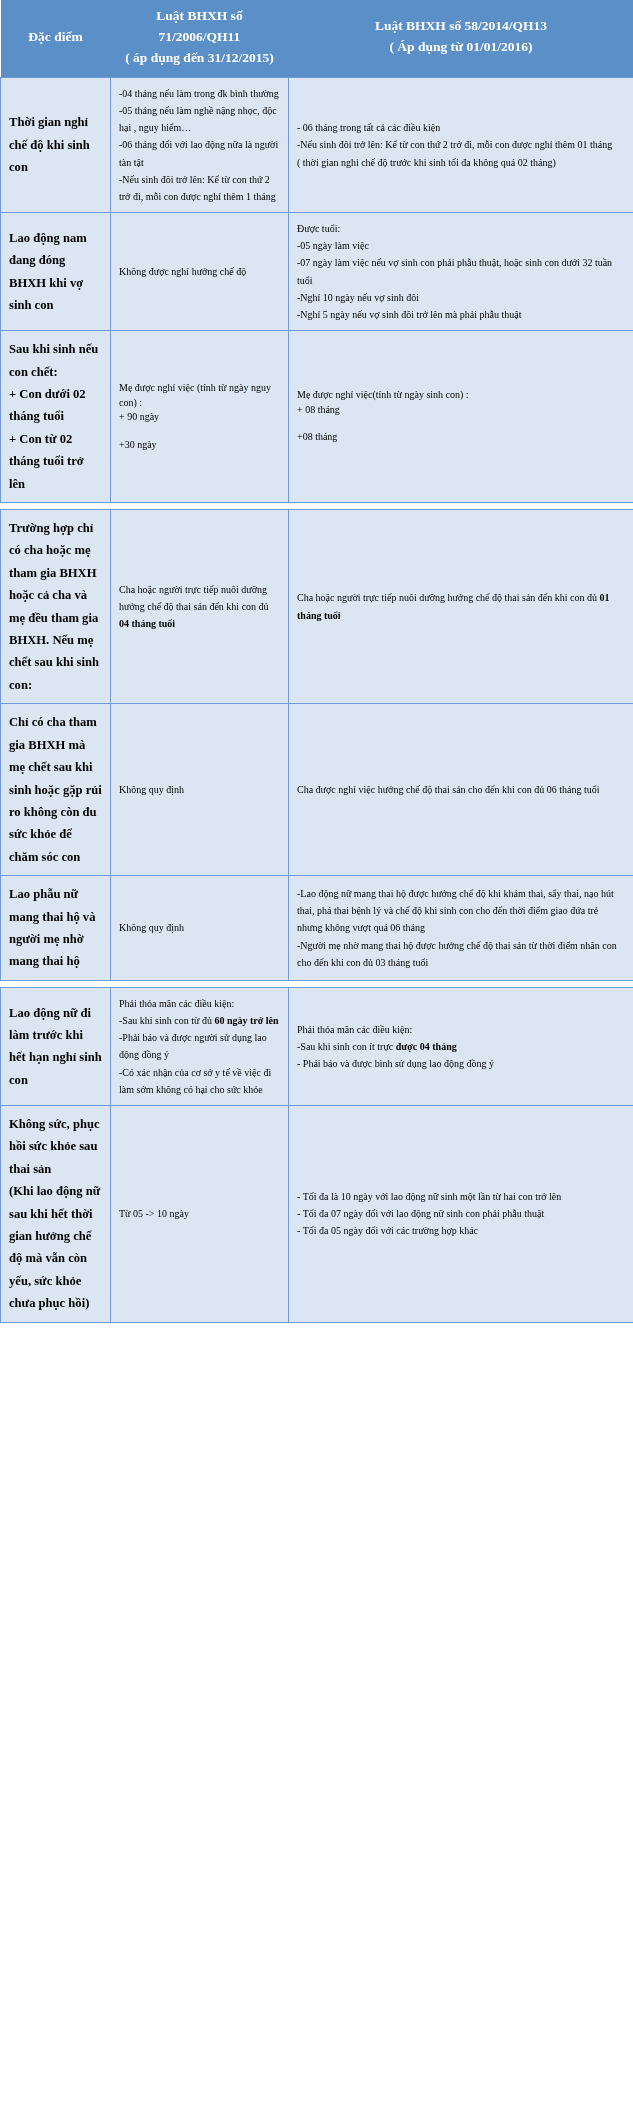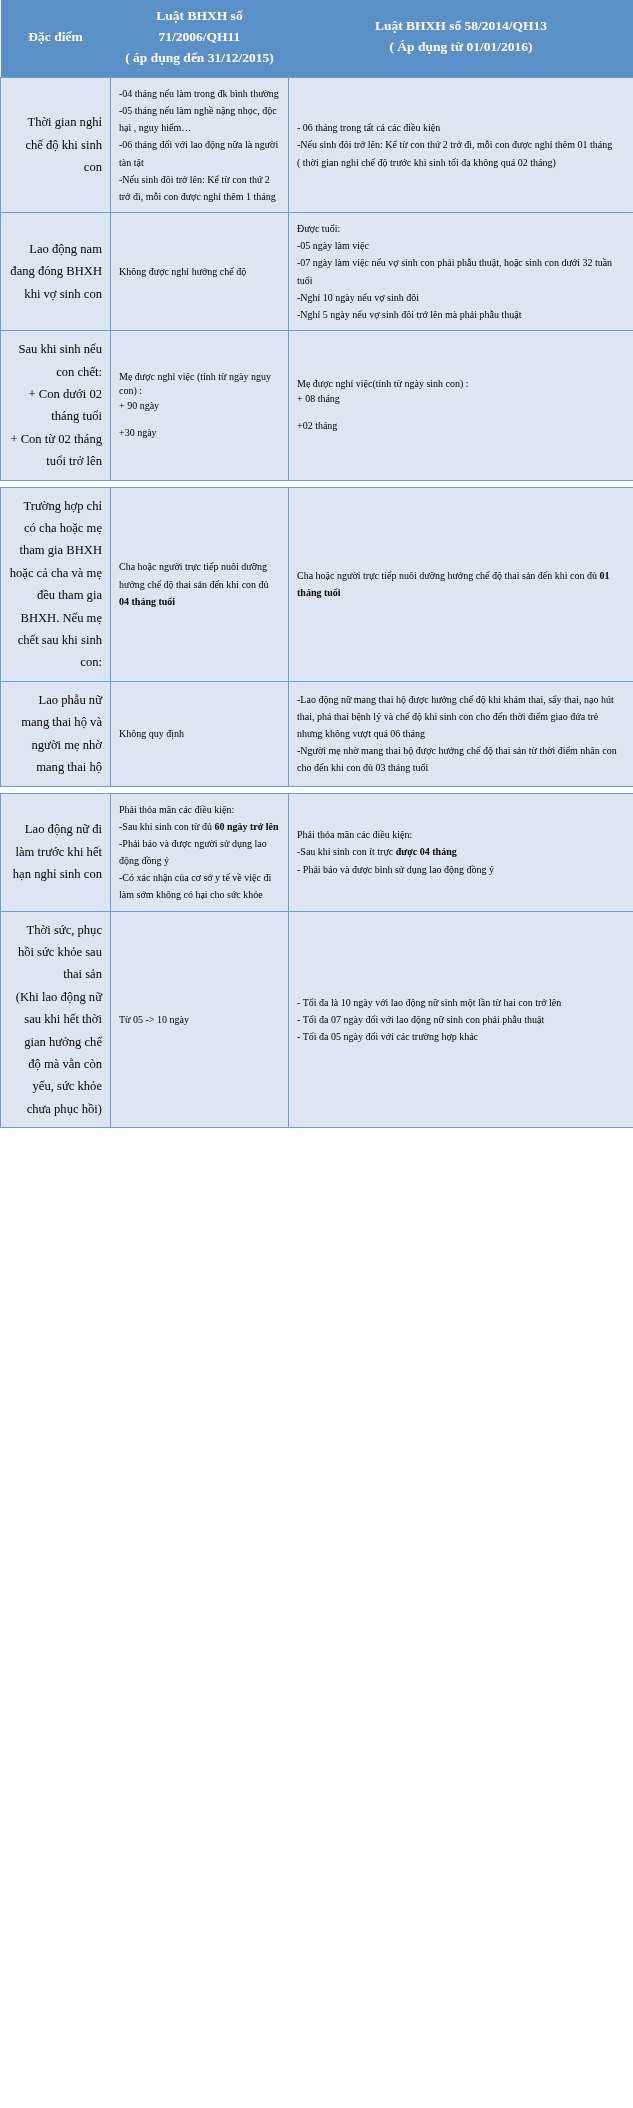--- a/index.html
+++ b/index.html
@@ -42,24 +42,23 @@
 
   tbody td {
     background: #dce6f2;
     border: 1px solid #6f9ad3;
     vertical-align: middle;
     padding: 7px 8px;
     font-size: 10px;
     line-height: 1.72;
   }
   tbody td.label {
-    font-weight: normal;
+    font-weight: bold;
     font-size: 12.6px;
     line-height: 1.78;
-    text-align: right;
   }
   tbody td p { margin: 0; }
   tbody td p.gap { height: 13px; }
   .b { font-weight: bold; }
   .tight { line-height: 1.45; }
 </style>
 </head>
 <body>
 
 <div class="doc">
@@ -129,21 +128,21 @@
         <td class="tight">
           <p>Mẹ được nghỉ việc (tính từ ngày nguy con) :</p>
           <p>+ 90 ngày</p>
           <p class="gap"></p>
           <p>+30 ngày</p>
         </td>
         <td class="tight">
           <p>Mẹ được nghỉ việc(tính từ ngày sinh con) :</p>
           <p>+ 08 tháng</p>
           <p class="gap"></p>
-          <p>+02 tháng</p>
+          <p>+08 tháng</p>
         </td>
       </tr>
 
     </tbody>
   </table>
 
   <table class="cmp">
     <colgroup>
         <col class="c1">
         <col class="c2">
@@ -156,20 +155,31 @@
           <p>Trường hợp chỉ có cha hoặc mẹ tham gia BHXH hoặc cả cha và mẹ đều tham gia BHXH. Nếu mẹ chết sau khi sinh con:</p>
         </td>
         <td>
           <p><span>Cha hoặc người trực tiếp nuôi dưỡng hưởng chế độ thai sản đến khi con đủ </span><span class="b">04 tháng tuổi</span></p>
         </td>
         <td>
           <p><span>Cha hoặc người trực tiếp nuôi dưỡng hưởng chế độ thai sản đến khi con đủ </span><span class="b">01 tháng tuổi</span></p>
         </td>
       </tr>
 
+      <tr>
+        <td class="label">
+          <p>Chỉ có cha tham gia BHXH mà mẹ chết sau khi sinh hoặc gặp rủi ro không còn đu sức khỏe để chăm sóc con</p>
+        </td>
+        <td>
+          <p>Không quy định</p>
+        </td>
+        <td>
+          <p>Cha được nghỉ việc hưởng chế độ thai sản cho đến khi con đủ 06 tháng tuổi</p>
+        </td>
+      </tr>
 
       <tr>
         <td class="label">
           <p>Lao phẫu nữ mang thai hộ và người mẹ nhờ mang thai hộ</p>
         </td>
         <td>
           <p>Không quy định</p>
         </td>
         <td>
           <p>-Lao động nữ mang thai hộ được hưởng chế độ khi khám thai, sẩy thai, nạo hút thai, phá thai bệnh lý và chế độ khi sinh con cho đến thời điểm giao đứa trẻ nhưng không vượt quá 06 tháng</p>
@@ -200,21 +210,21 @@
         </td>
         <td>
           <p>Phải thỏa mãn các điều kiện:</p>
           <p><span>-Sau khi sinh con ít trực </span><span class="b">được 04 tháng</span></p>
           <p>- Phải báo và được bình sử dụng lao động đồng ý</p>
         </td>
       </tr>
 
       <tr>
         <td class="label">
-          <p>Thời sức, phục hồi sức khỏe sau thai sản</p>
+          <p>Không sức, phục hồi sức khỏe sau thai sản</p>
           <p>(Khi lao động nữ sau khi hết thời gian hưởng chế độ mà vẫn còn yếu, sức khỏe chưa phục hồi)</p>
         </td>
         <td>
           <p>Từ 05 -&gt; 10 ngày</p>
         </td>
         <td>
           <p>- Tối đa là 10 ngày với lao động nữ sinh một lần từ hai con trở lên</p>
           <p>- Tối đa 07 ngày đối với lao động nữ sinh con phải phẫu thuật</p>
           <p>- Tối đa 05 ngày đối với các trường hợp khác</p>
         </td>

